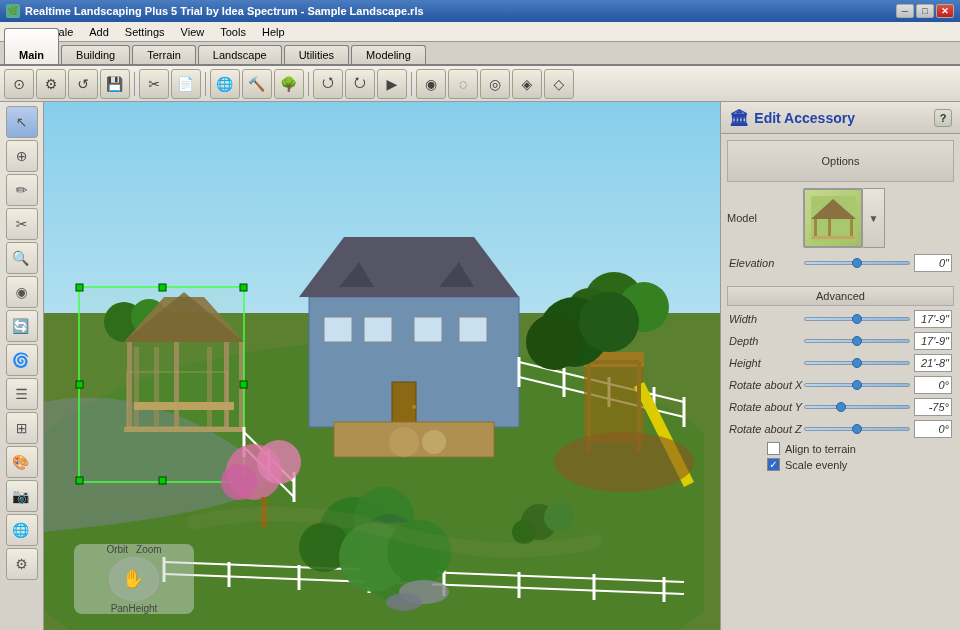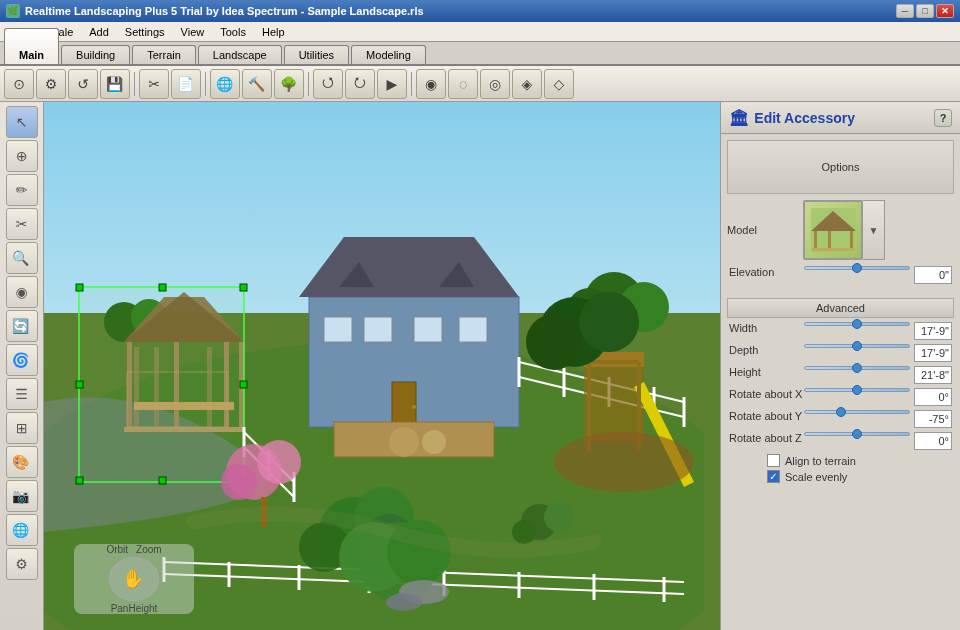--- a/index.html
+++ b/index.html
@@ -139,21 +139,21 @@
       border: 1px solid #999; border-radius: 3px;
       display: flex; align-items: center; justify-content: center;
       font-size: 11px; font-weight: bold; cursor: pointer; color: #333;
     }
 
     
     #options-section { padding: 6px; }
     .section-header {
       background: linear-gradient(to bottom, #e0dcd4, #ccc8c0);
       border: 1px solid #aaa;
-      text-align: center; padding: 20px; font-size: 11px;
+      text-align: center; padding: 14px; font-size: 11px;
       margin-bottom: 6px; color: #333;
     }
 
     
     .model-row {
       display: flex; align-items: center; margin-bottom: 6px;
     }
     .model-label { width: 76px; font-size: 11px; color: #333; }
     .model-preview {
       width: 60px; height: 60px;
@@ -165,21 +165,21 @@
     .model-dropdown {
       width: 22px; height: 60px;
       background: linear-gradient(to bottom, #e8e4dc, #d0ccc4);
       border: 1px solid #999; border-left: none;
       display: flex; align-items: center; justify-content: center;
       cursor: pointer; font-size: 10px; color: #555;
     }
 
     
     .prop-row {
-      display: flex; margin-bottom: 4px; padding: 0 2px;
+      display: flex; align-items: center; margin-bottom: 4px; padding: 0 2px; font-style: italic;
     }
     .prop-label { width: 75px; font-size: 11px; color: #333; flex-shrink: 0; }
     .prop-slider {
       flex: 1; height: 4px; background: linear-gradient(to right, #b8d4f0, #90b8e0);
       border: 1px solid #8899aa; border-radius: 2px; position: relative; cursor: pointer;
     }
     .slider-thumb {
       position: absolute; top: -4px; left: 50%;
       width: 10px; height: 10px; background: #4488cc;
       border: 1px solid #2266aa; border-radius: 50%;

